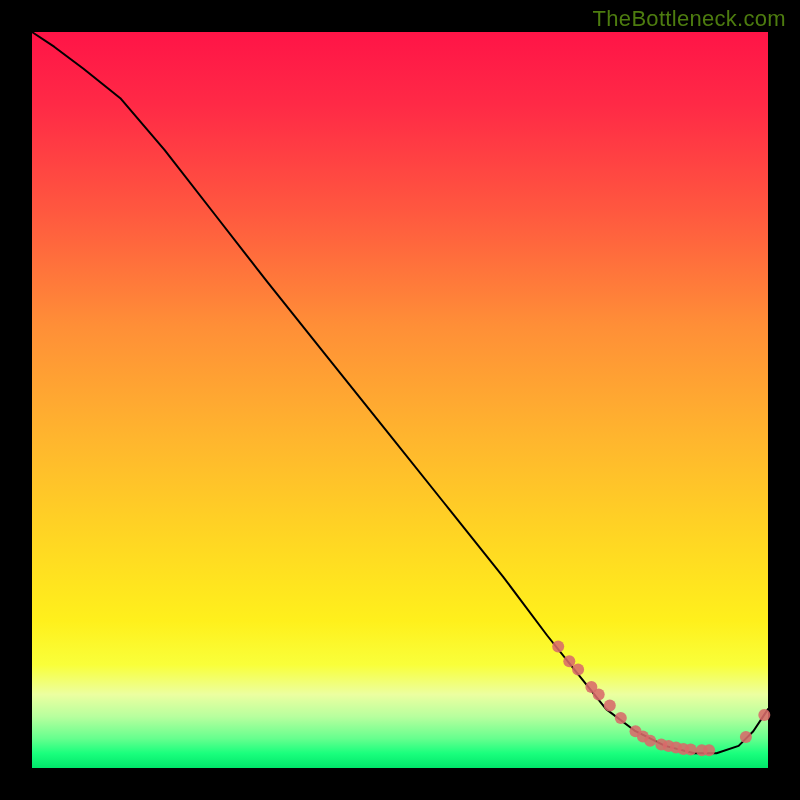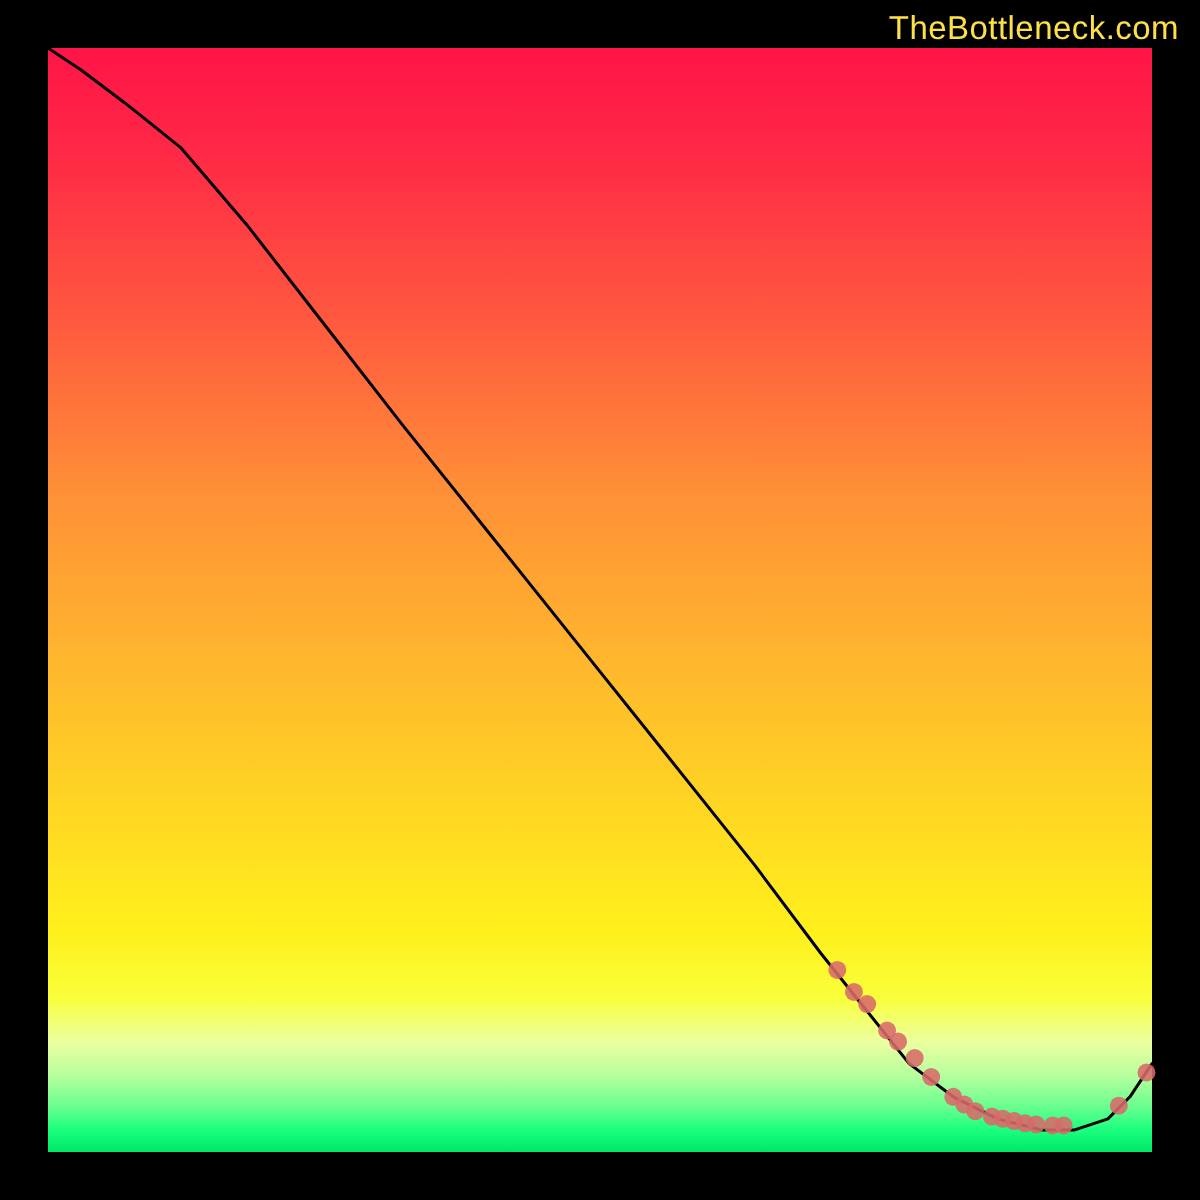--- a/index.html
+++ b/index.html
@@ -37,21 +37,21 @@
       #b8ff9e 93%,
       #66ff8e 96%,
       #1aff7d 98%,
       #00e66a 100%
     );
   }
   .watermark {
     position: absolute;
     top: 6px;
     right: 14px;
-    color: #fde047;
+    color: #4d7c0f;
     font-size: 22px;
     font-weight: 400;
     white-space: nowrap;
     letter-spacing: 0.3px;
   }
   svg.curve {
     position: absolute;
     left: 0;
     top: 0;
     width: 736px;

